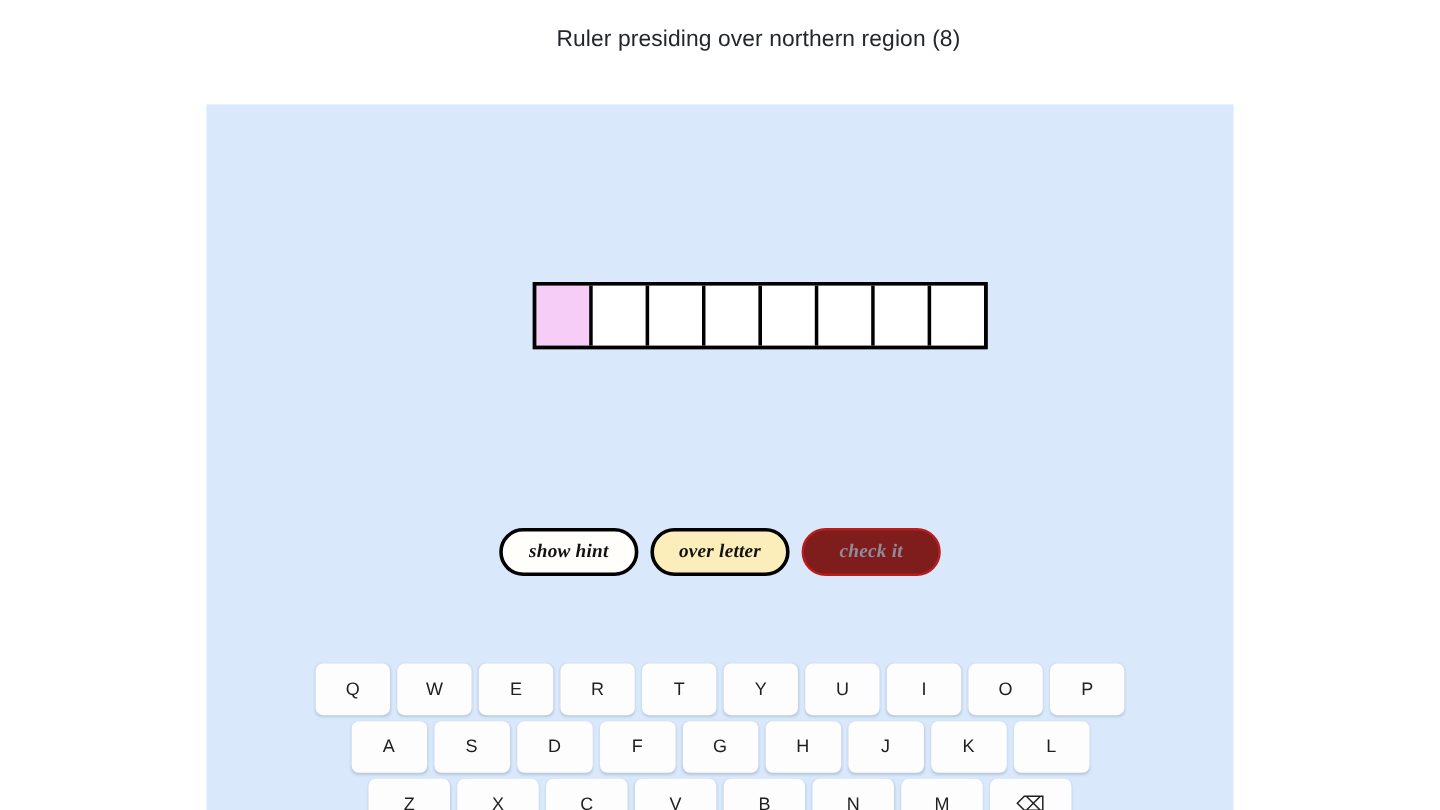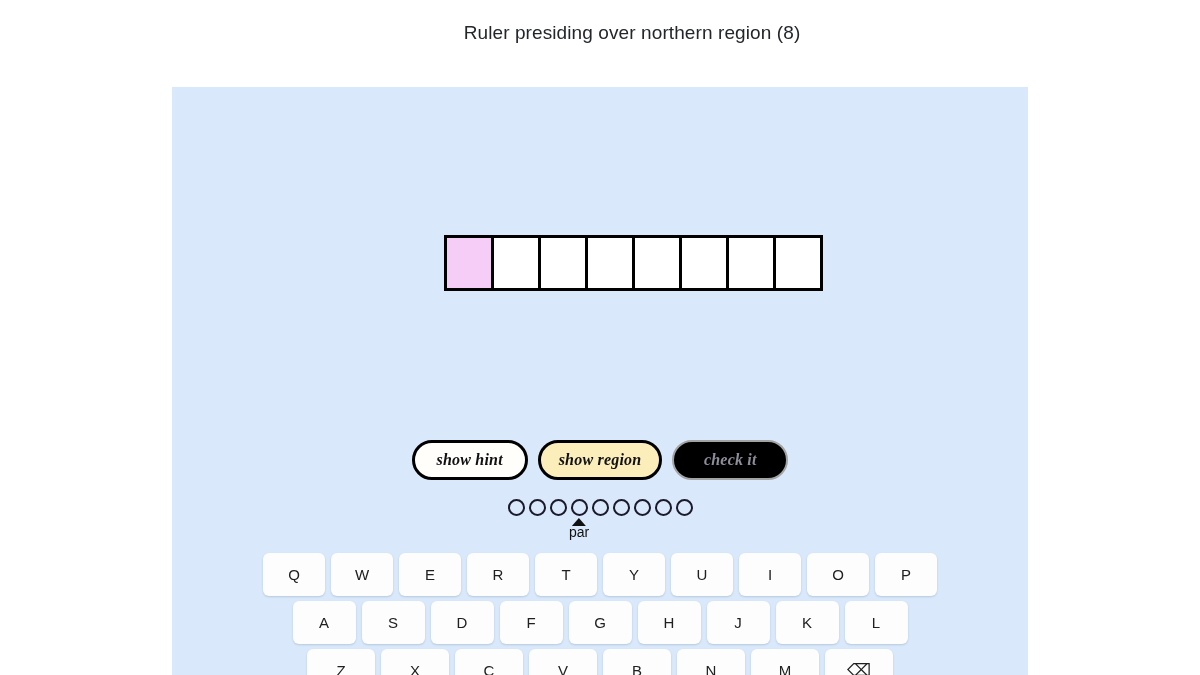--- a/index.html
+++ b/index.html
@@ -99,22 +99,22 @@
     background: #fffefb;
     border: 3px solid #000000;
     color: #111111;
   }
   .action-btn.letter {
     background: #fbeebb;
     border: 3px solid #000000;
     color: #111111;
   }
   .action-btn.check {
-    background: #000000;
-    border: 2px solid #a3a3a3;
+    background: #7f1d1d;
+    border: 2px solid #b91c1c;
     color: #8d8d9b;
     cursor: default;
   }
 
   
   #par-tracker {
     position: absolute;
     left: 0;
     top: 412px;
     width: 856px;
@@ -210,43 +210,24 @@
       <div class="grid-cell"></div>
       <div class="grid-cell"></div>
       <div class="grid-cell"></div>
       <div class="grid-cell"></div>
       <div class="grid-cell"></div>
       <div class="grid-cell"></div>
     </div>
 
   <div id="action-bar">
     <div class="action-btn hint">show hint</div>
-    <div class="action-btn letter">show region</div>
+    <div class="action-btn letter">over letter</div>
     <div class="action-btn check">check it</div>
   </div>
 
-  <div id="par-tracker">
-    <div id="par-dots">
-        <div class="par-dot"></div>
-        <div class="par-dot"></div>
-        <div class="par-dot"></div>
-        <div class="par-dot"></div>
-        <div class="par-dot"></div>
-        <div class="par-dot"></div>
-        <div class="par-dot"></div>
-        <div class="par-dot"></div>
-        <div class="par-dot"></div>
-      </div>
-    <div id="par-marker">
-      <div id="par-marker-inner" style="left: 407px;">
-        <div id="par-arrow"></div>
-        <div id="par-label">par</div>
-      </div>
-    </div>
-  </div>
 
   <div id="keyboard">
     <div class="kb-row r1">
         <div class="kb-key">Q</div>
         <div class="kb-key">W</div>
         <div class="kb-key">E</div>
         <div class="kb-key">R</div>
         <div class="kb-key">T</div>
         <div class="kb-key">Y</div>
         <div class="kb-key">U</div>

